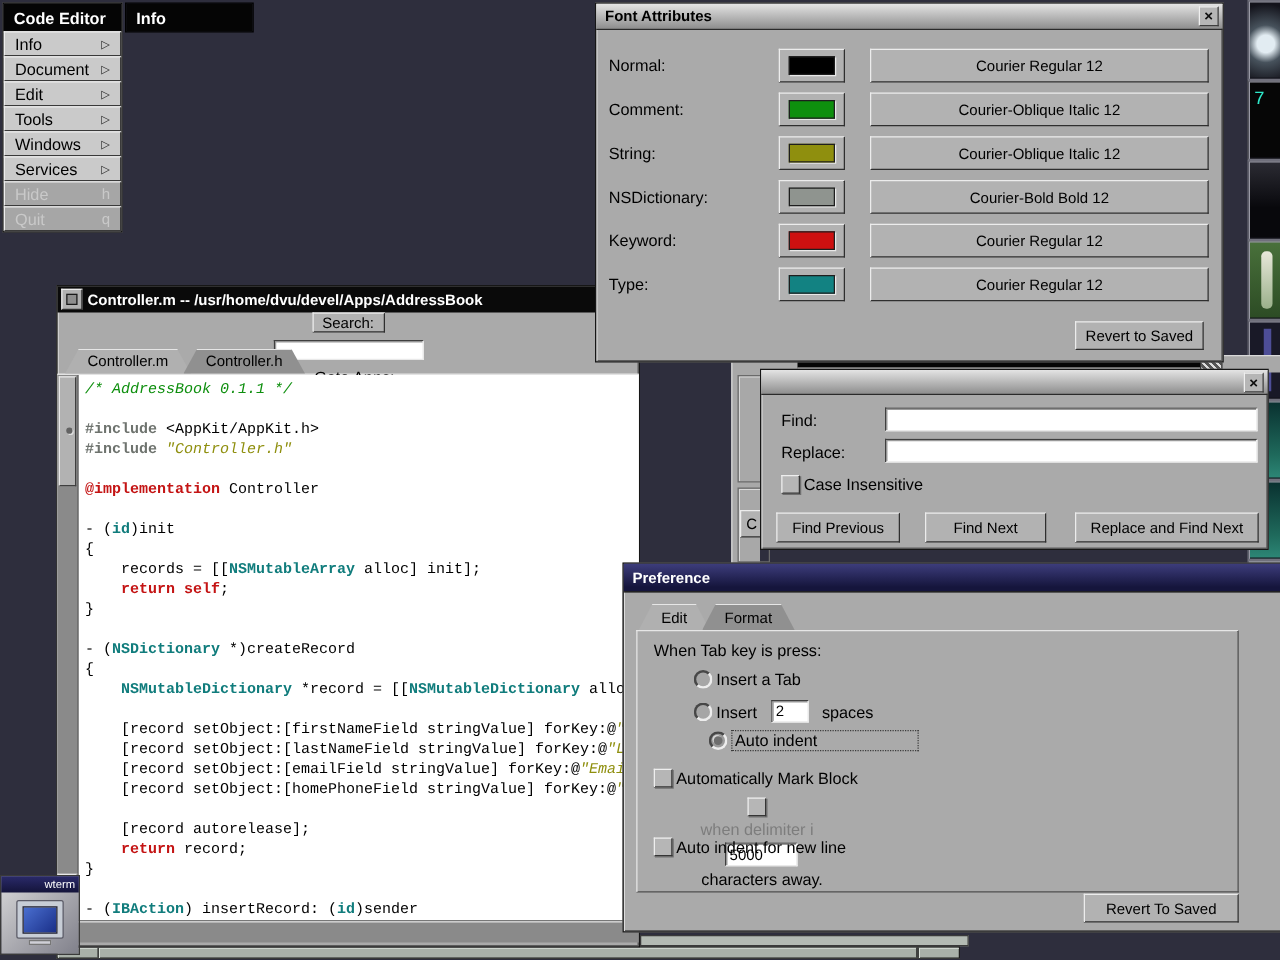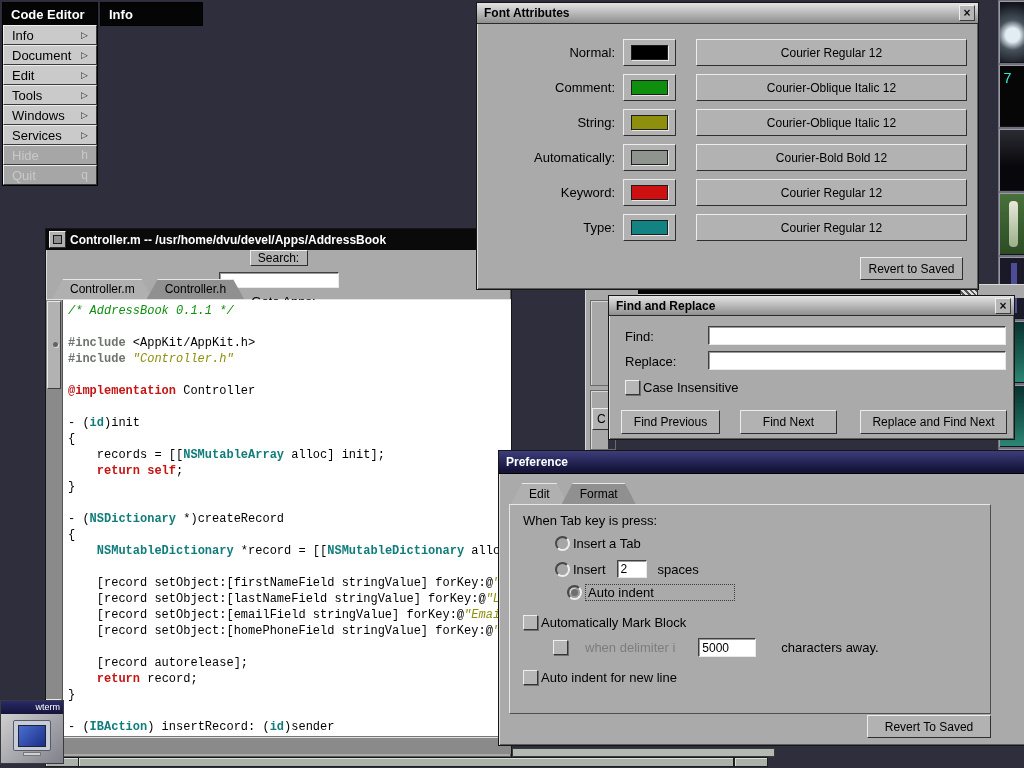--- a/index.html
+++ b/index.html
@@ -85,21 +85,21 @@
   .st { color:#8f8f0e; font-style:italic; }
   .pp { color:#6e736e; font-weight:bold; }
   .kw { color:#c41414; font-weight:bold; }
   .ty { color:#107c7c; font-weight:bold; }
   #editor-hscroll { height:17px; background:#8a8a8a; border-top:1px solid #e0e0e0; }
 
   
   #fa-rows { position:absolute; left:10px; top:36px; right:10px; display:flex;
              flex-direction:column; gap:8px; }
   .fa-row { display:flex; align-items:center; height:27px; }
-  .fa-label { width:128px; text-align:right; font-size:13px; margin-right:8px; }
+  .fa-label { width:128px; font-size:13px; margin-right:8px; }
   .fa-well { width:53px; height:27px; background:#b2b2b2; display:flex; align-items:center;
              justify-content:center; border-top:1px solid #ececec; border-left:1px solid #ececec;
              border-right:1px solid #2f2f2f; border-bottom:1px solid #2f2f2f; }
   .fa-swatch { width:37px; height:15px; border:1px solid #1e1e1e; box-shadow:1px 1px 0 #e8e8e8; }
   .fa-font-btn { width:271px; height:27px; margin-left:20px; }
 
   
   #pref-tabs { position:absolute; left:12px; top:32px; display:flex; }
   #pref-frame { position:absolute; left:10px; top:53px; width:482px; height:210px;
                 border-top:1px solid #e6e6e6; border-left:1px solid #e6e6e6;
@@ -269,21 +269,21 @@
         <div class="btn fa-font-btn">Courier-Oblique Italic 12</div>
       </div>
       <div class="fa-row">
         <span class="fa-label">String:</span>
         <div class="fa-well">
           <div class="fa-swatch" style="background: rgb(143, 143, 14);"></div>
         </div>
         <div class="btn fa-font-btn">Courier-Oblique Italic 12</div>
       </div>
       <div class="fa-row">
-        <span class="fa-label">Automatically:</span>
+        <span class="fa-label">NSDictionary:</span>
         <div class="fa-well">
           <div class="fa-swatch" style="background: rgb(143, 148, 143);"></div>
         </div>
         <div class="btn fa-font-btn">Courier-Bold Bold 12</div>
       </div>
       <div class="fa-row">
         <span class="fa-label">Keyword:</span>
         <div class="fa-well">
           <div class="fa-swatch" style="background: rgb(206, 16, 16);"></div>
         </div>
@@ -295,21 +295,20 @@
           <div class="fa-swatch" style="background: rgb(18, 130, 130);"></div>
         </div>
         <div class="btn fa-font-btn">Courier Regular 12</div>
       </div>
     </div>
   <div class="btn abs" style="left:383px;top:254px;width:103px;height:23px;">Revert to Saved</div>
 </div>
 
 <div id="find-panel" class="win" style="left:608px;top:295px;width:407px;height:145px;">
   <div class="titlebar gray" style="height:20px;">
-    <div class="title-text">Find and Replace</div>
     <div class="xbtn">×</div>
   </div>
   <span class="abs" style="left:16px;top:33px;font-size:13px;">Find:</span>
   <input class="field abs" style="left: 99px; top: 30px; width: 298px; height: 19px;" value="">
   <span class="abs" style="left:16px;top:58px;font-size:13px;">Replace:</span>
   <input class="field abs" style="left: 99px; top: 55px; width: 298px; height: 19px;" value="">
   <div class="row" style="left:16px;top:84px;gap:3px;">
     <span class="cb"></span>
     <span>Case Insensitive</span>
   </div>
@@ -343,21 +342,21 @@
   </div>
   <div class="row" style="left:68px;top:133px;gap:3px;">
     <span class="radio sel"></span>
     <span class="focus-box">Auto indent</span>
   </div>
 
   <div class="row" style="left:24px;top:164px;gap:3px;">
     <span class="cb"></span>
     <span>Automatically Mark Block</span>
   </div>
-  <div class="row" style="left:54px;top:187px;gap:17px;">
+  <div class="row" style="left:54px;top:187px;gap:3px;flex-direction:column;">
     <span class="cb"></span>
     <span class="dim">when delimiter i</span>
     <input class="field" style="width: 58px; height: 19px; margin-left: 6px;" value="5000">
     <span style="margin-left:8px;">characters away.</span>
   </div>
   <div class="row" style="left:24px;top:219px;gap:3px;">
     <span class="cb"></span>
     <span>Auto indent for new line</span>
   </div>
 

